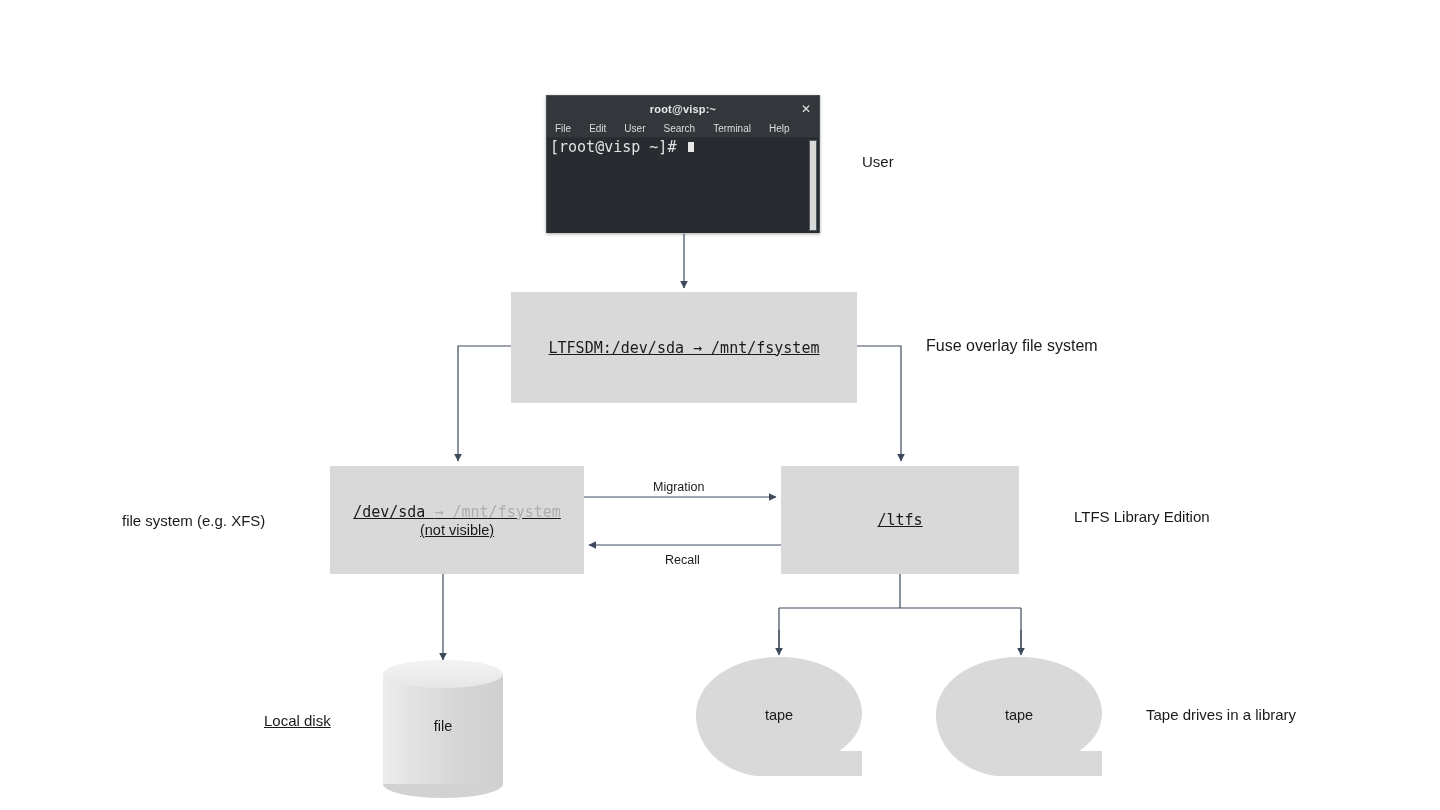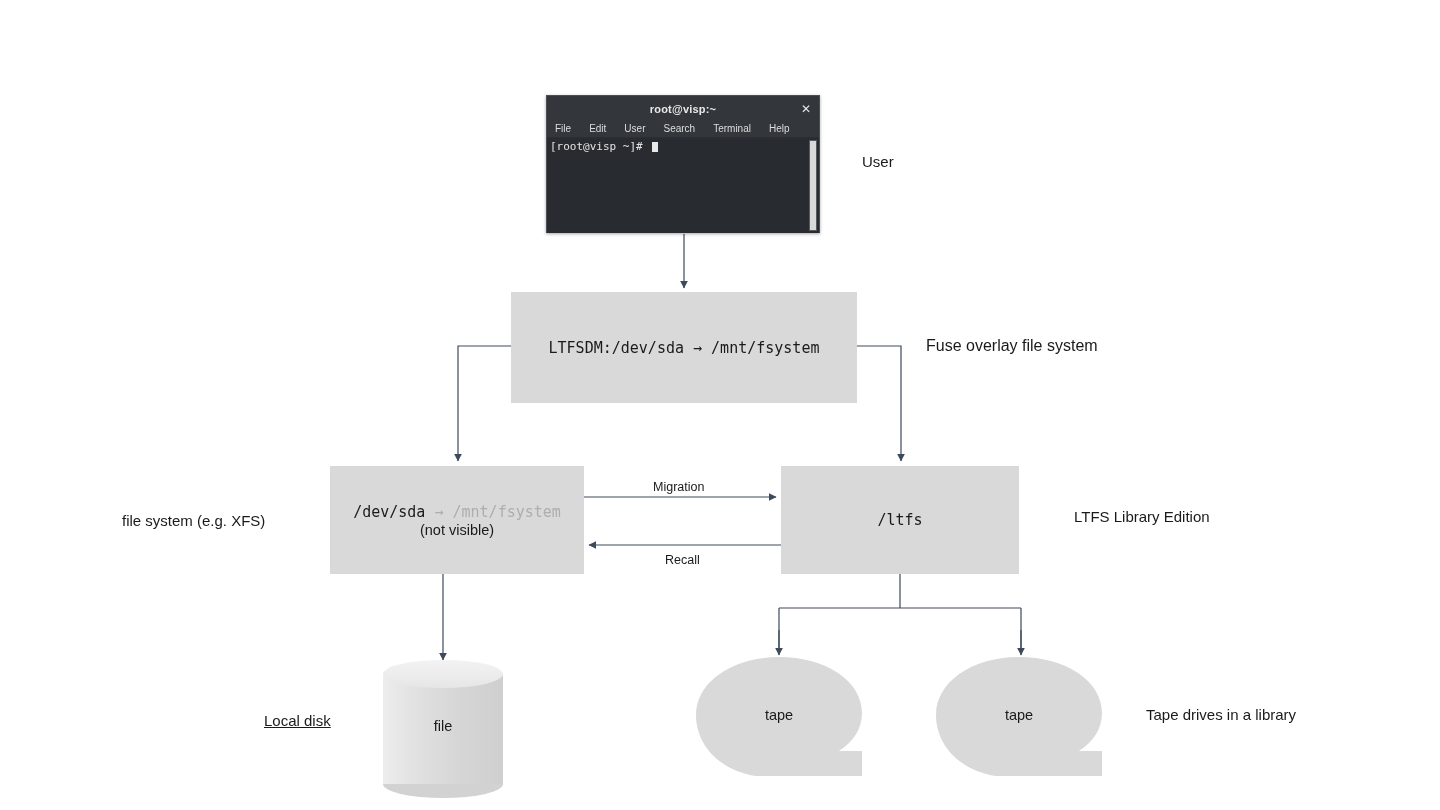--- a/index.html
+++ b/index.html
@@ -81,21 +81,21 @@
   }
   .term-body {
     position: relative;
     height: calc(100% - 41px);
     background: #282c30;
     padding: 3px 4px 0 3px;
     box-sizing: border-box;
   }
   .term-line {
     font-family: "DejaVu Sans Mono", "Liberation Mono", monospace;
-    font-size: 11px;
+    font-size: 15px;
     color: #e2e2e2;
     white-space: pre;
     line-height: 12px;
     display: flex;
     align-items: center;
   }
   .term-cursor {
     display: inline-block;
     width: 6px;
     height: 10px;
@@ -123,20 +123,21 @@
 
   
   .node-box {
     position: absolute;
     background: #d9d9d9;
     display: flex;
     flex-direction: column;
     align-items: center;
     justify-content: center;
     box-sizing: border-box;
+    text-decoration: underline;
   }
   .mono {
     font-family: "DejaVu Sans Mono", "Liberation Mono", monospace;
     font-size: 15px;
     color: #1a1a1a;
     white-space: pre;
   }
   .mono-dim {
     color: #aeaeae;
   }

